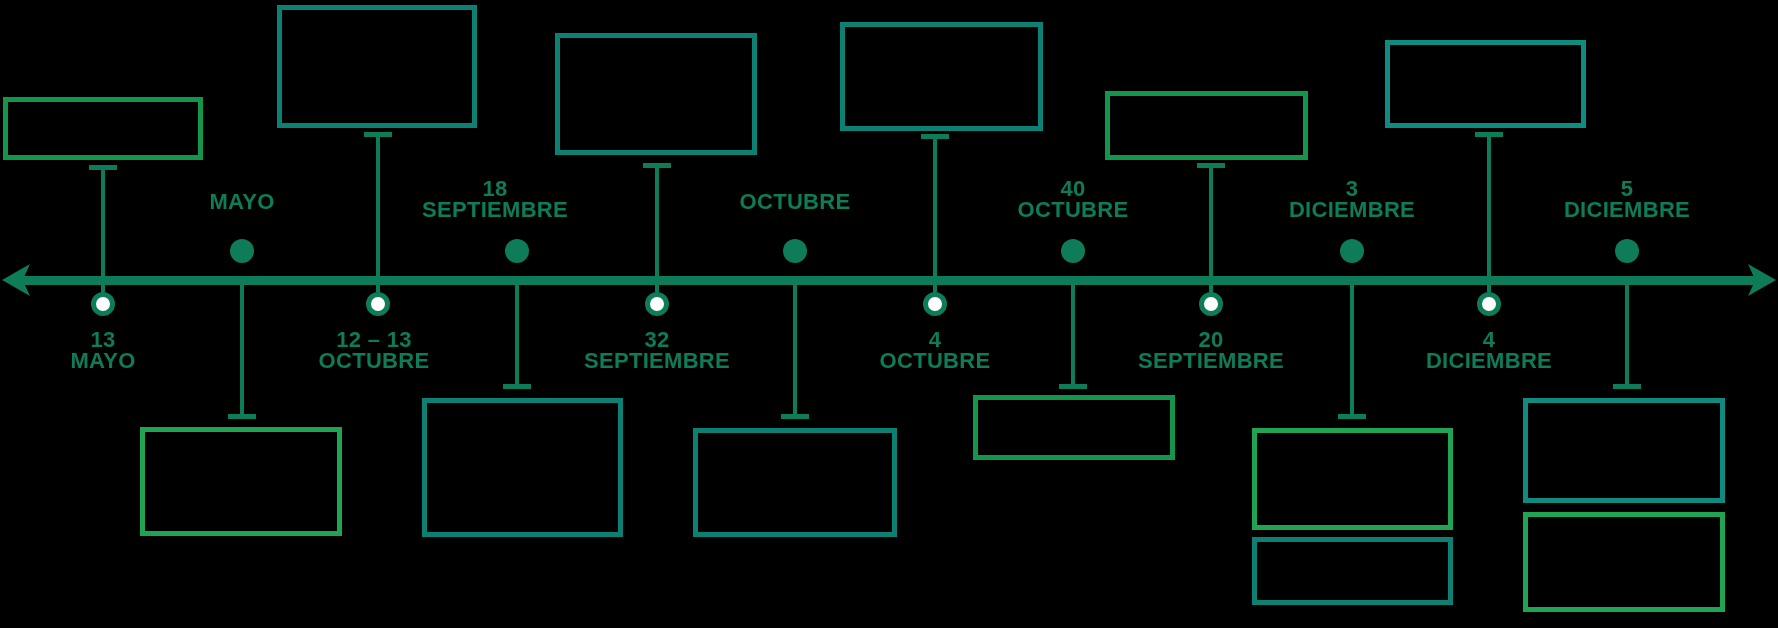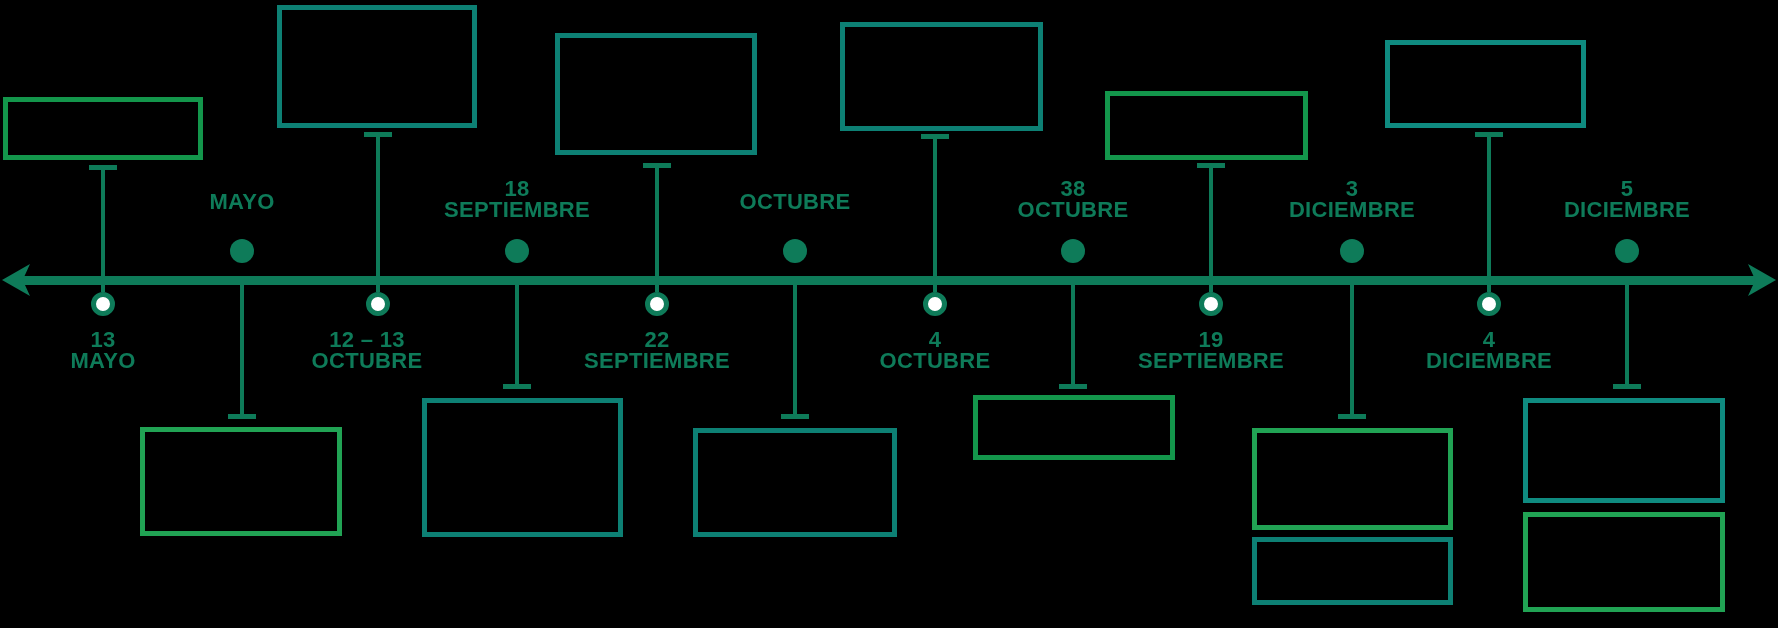--- a/index.html
+++ b/index.html
@@ -58,44 +58,44 @@
     <div class="connector" style="left:240px;top:285px;height:129px"></div>
     <div class="cap" style="left:228px;top:414px"></div>
     <div class="box green-b" style="left:140px;top:427px;width:202px;height:109px"></div>
   </div>
 
   <div class="event">
     <div class="box teal-a" style="left:277px;top:5px;width:200px;height:123px"></div>
     <div class="cap" style="left:364px;top:132px"></div>
     <div class="connector" style="left:376px;top:137px;height:155px"></div>
     <div class="ring" style="left:366px;top:292px"></div>
-    <div class="label" style="left:257px;top:329px">
+    <div class="label" style="left:264px;top:329px">
       <span>12 – 13</span>
       <span>OCTUBRE</span>
     </div>
   </div>
 
   <div class="event">
-    <div class="label" style="left:407px;top:178px">
+    <div class="label" style="left:385px;top:178px">
       <span>18</span>
       <span>SEPTIEMBRE</span>
     </div>
     <div class="dot" style="left:505px;top:239px"></div>
     <div class="connector" style="left:515px;top:285px;height:99px"></div>
     <div class="cap" style="left:503px;top:384px"></div>
     <div class="box teal-a" style="left:422px;top:398px;width:201px;height:139px"></div>
   </div>
 
   <div class="event">
     <div class="box teal-a" style="left:555px;top:33px;width:202px;height:122px"></div>
     <div class="cap" style="left:643px;top:163px"></div>
     <div class="connector" style="left:655px;top:168px;height:124px"></div>
     <div class="ring" style="left:645px;top:292px"></div>
     <div class="label" style="left:547px;top:329px">
-      <span>22</span>
+      <span>32</span>
       <span>SEPTIEMBRE</span>
     </div>
   </div>
 
   <div class="event">
     <div class="label" style="left:685px;top:191px">
       <span>OCTUBRE</span>
     </div>
     <div class="dot" style="left:783px;top:239px"></div>
     <div class="connector" style="left:793px;top:285px;height:129px"></div>
@@ -109,36 +109,36 @@
     <div class="connector" style="left:933px;top:139px;height:153px"></div>
     <div class="ring" style="left:923px;top:292px"></div>
     <div class="label" style="left:825px;top:329px">
       <span>4</span>
       <span>OCTUBRE</span>
     </div>
   </div>
 
   <div class="event">
     <div class="label" style="left:963px;top:178px">
-      <span>38</span>
+      <span>40</span>
       <span>OCTUBRE</span>
     </div>
     <div class="dot" style="left:1061px;top:239px"></div>
     <div class="connector" style="left:1071px;top:285px;height:99px"></div>
     <div class="cap" style="left:1059px;top:384px"></div>
     <div class="box green-a" style="left:973px;top:395px;width:202px;height:65px"></div>
   </div>
 
   <div class="event">
     <div class="box green-a" style="left:1105px;top:91px;width:203px;height:69px"></div>
     <div class="cap" style="left:1197px;top:163px"></div>
     <div class="connector" style="left:1209px;top:168px;height:124px"></div>
     <div class="ring" style="left:1199px;top:292px"></div>
     <div class="label" style="left:1101px;top:329px">
-      <span>19</span>
+      <span>20</span>
       <span>SEPTIEMBRE</span>
     </div>
   </div>
 
   <div class="event">
     <div class="label" style="left:1242px;top:178px">
       <span>3</span>
       <span>DICIEMBRE</span>
     </div>
     <div class="dot" style="left:1340px;top:239px"></div>

